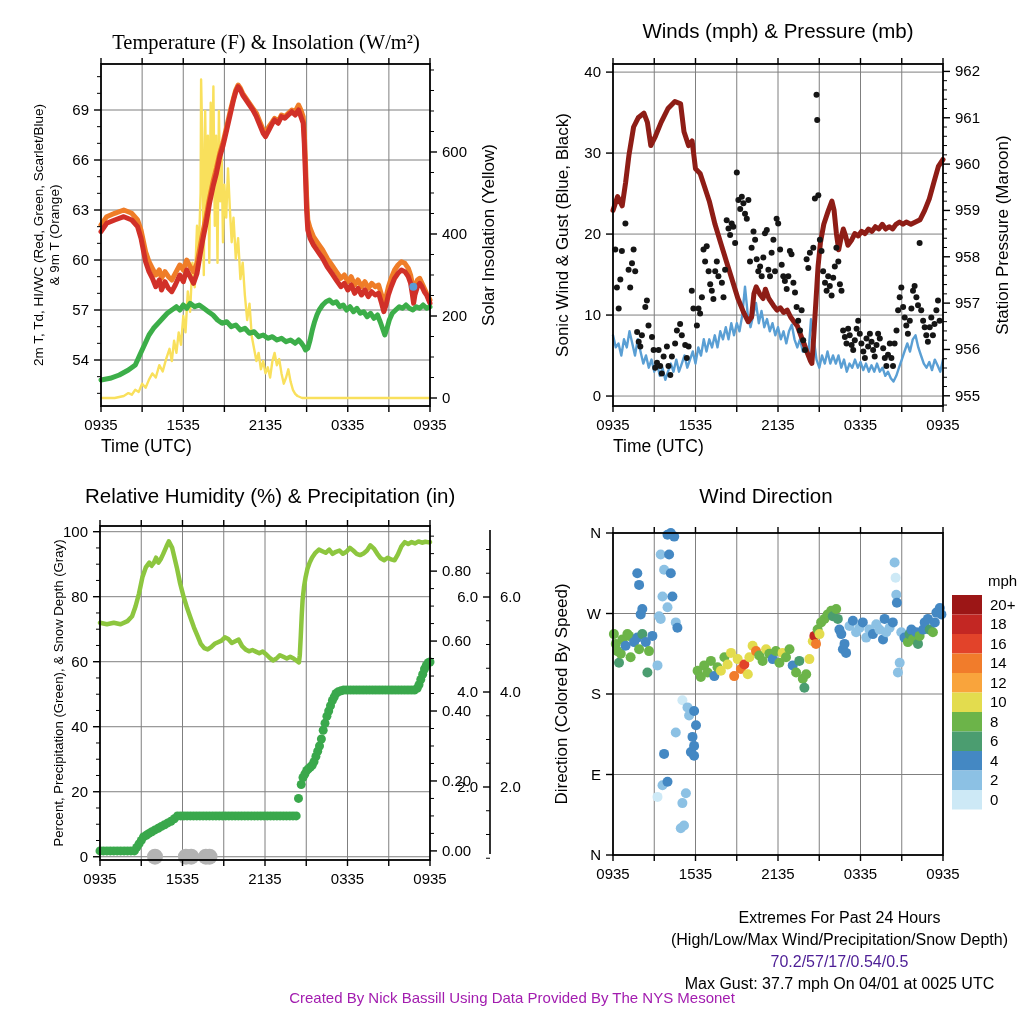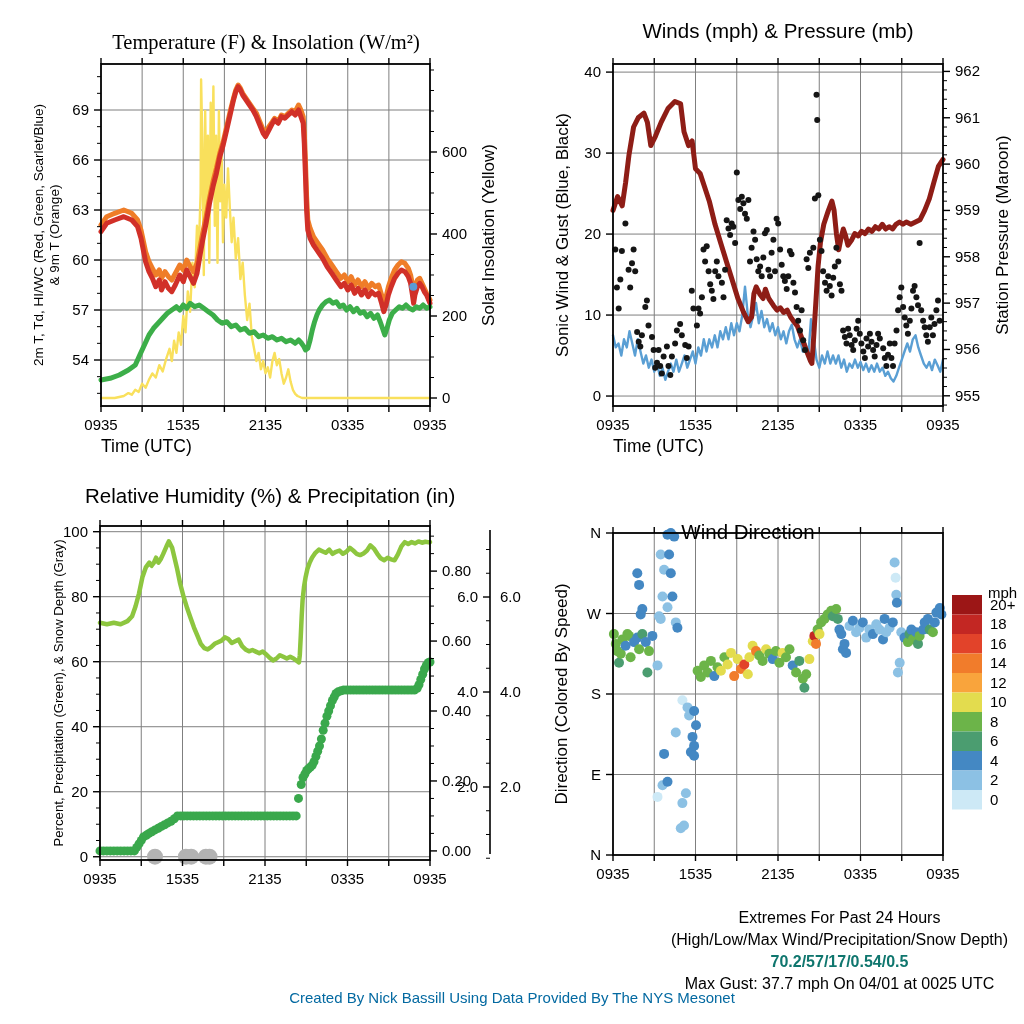--- a/index.html
+++ b/index.html
@@ -4,36 +4,36 @@
 <style>
   html,body{margin:0;padding:0;background:#fff;}
   .fig{position:relative;width:1024px;height:1024px;background:#fff;overflow:hidden;
        font-family:"Liberation Sans","DejaVu Sans",sans-serif;color:#000;}
   svg{position:absolute;left:0;top:0;}
   svg text{font-family:"Liberation Sans","DejaVu Sans",sans-serif;font-size:15px;fill:#000;}
   .title{position:absolute;text-align:center;font-size:20.5px;white-space:nowrap;}
   #title1{left:86px;width:360px;top:31px;font-family:Liberation Serif, serif;}
   #title2{left:613px;width:330px;top:19px;}
   #title3{left:85px;width:360px;top:484px;}
-  #title4{left:583px;width:330px;top:484px;margin-top:36px;}
+  #title4{left:601px;width:330px;top:484px;}
   .vlab{position:absolute;white-space:nowrap;transform:translate(-50%,-50%) rotate(-90deg);font-size:17px;}
   #ylab1{left:47px;top:235px;font-size:13.5px;line-height:16px;text-align:center;}
   #ylab1r{left:489px;top:235px;}
   #ylab2{left:563px;top:235px;}
   #ylab2r{left:1003px;top:235px;}
   #ylab3{left:58px;top:693px;font-size:13.2px;}
   #ylab4{left:562px;top:694px;}
   .xlab{position:absolute;text-align:left;font-size:17.5px;}
   #xlab1{left:101px;width:329px;top:436px;}
   #xlab2{left:613px;width:330px;top:436px;}
-  #legend-title{position:absolute;left:988px;top:584px;font-size:15px;}
+  #legend-title{position:absolute;left:988px;top:572px;font-size:15px;}
   .footer-left{position:absolute;left:20px;top:897px;font-size:16.5px;line-height:22px;}
   .footer-right{position:absolute;right:16px;top:907px;text-align:center;font-size:16px;line-height:22px;}
-  .extremes-vals{color:#0f766e;font-weight:bold;}
-  .credit{position:absolute;left:0;width:100%;top:989px;text-align:center;font-size:15px;color:#0369a1;}
+  .extremes-vals{color:#4c1d95;font-weight:normal;}
+  .credit{position:absolute;left:0;width:100%;top:989px;text-align:center;font-size:15px;color:#a21caf;}
 </style>
 </head>
 <body>
 
 <div class="fig">
   <svg id="chart-canvas" width="1024" height="1024" viewBox="0 0 1024 1024">
       <g>
         <line x1="142.125" y1="64" x2="142.125" y2="406" stroke="#7f7f7f" stroke-width="1"></line>
         <line x1="183.25" y1="64" x2="183.25" y2="406" stroke="#7f7f7f" stroke-width="1"></line>
         <line x1="224.375" y1="64" x2="224.375" y2="406" stroke="#7f7f7f" stroke-width="1"></line>

